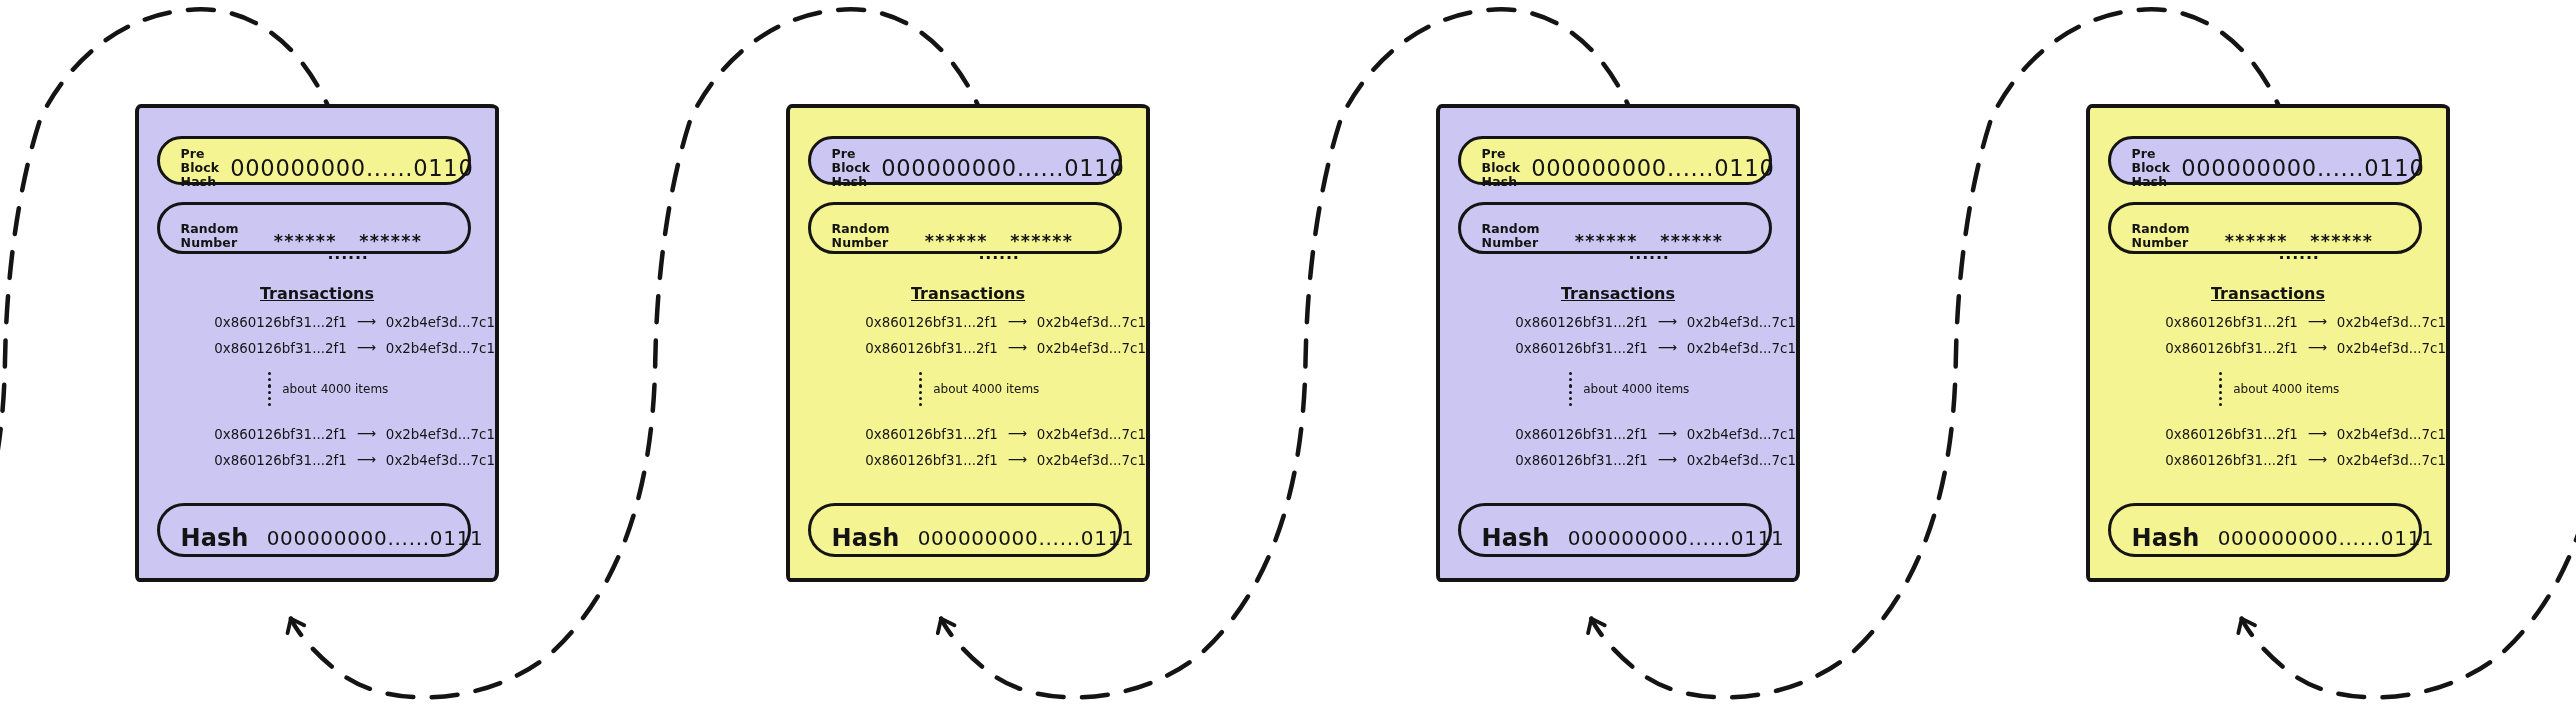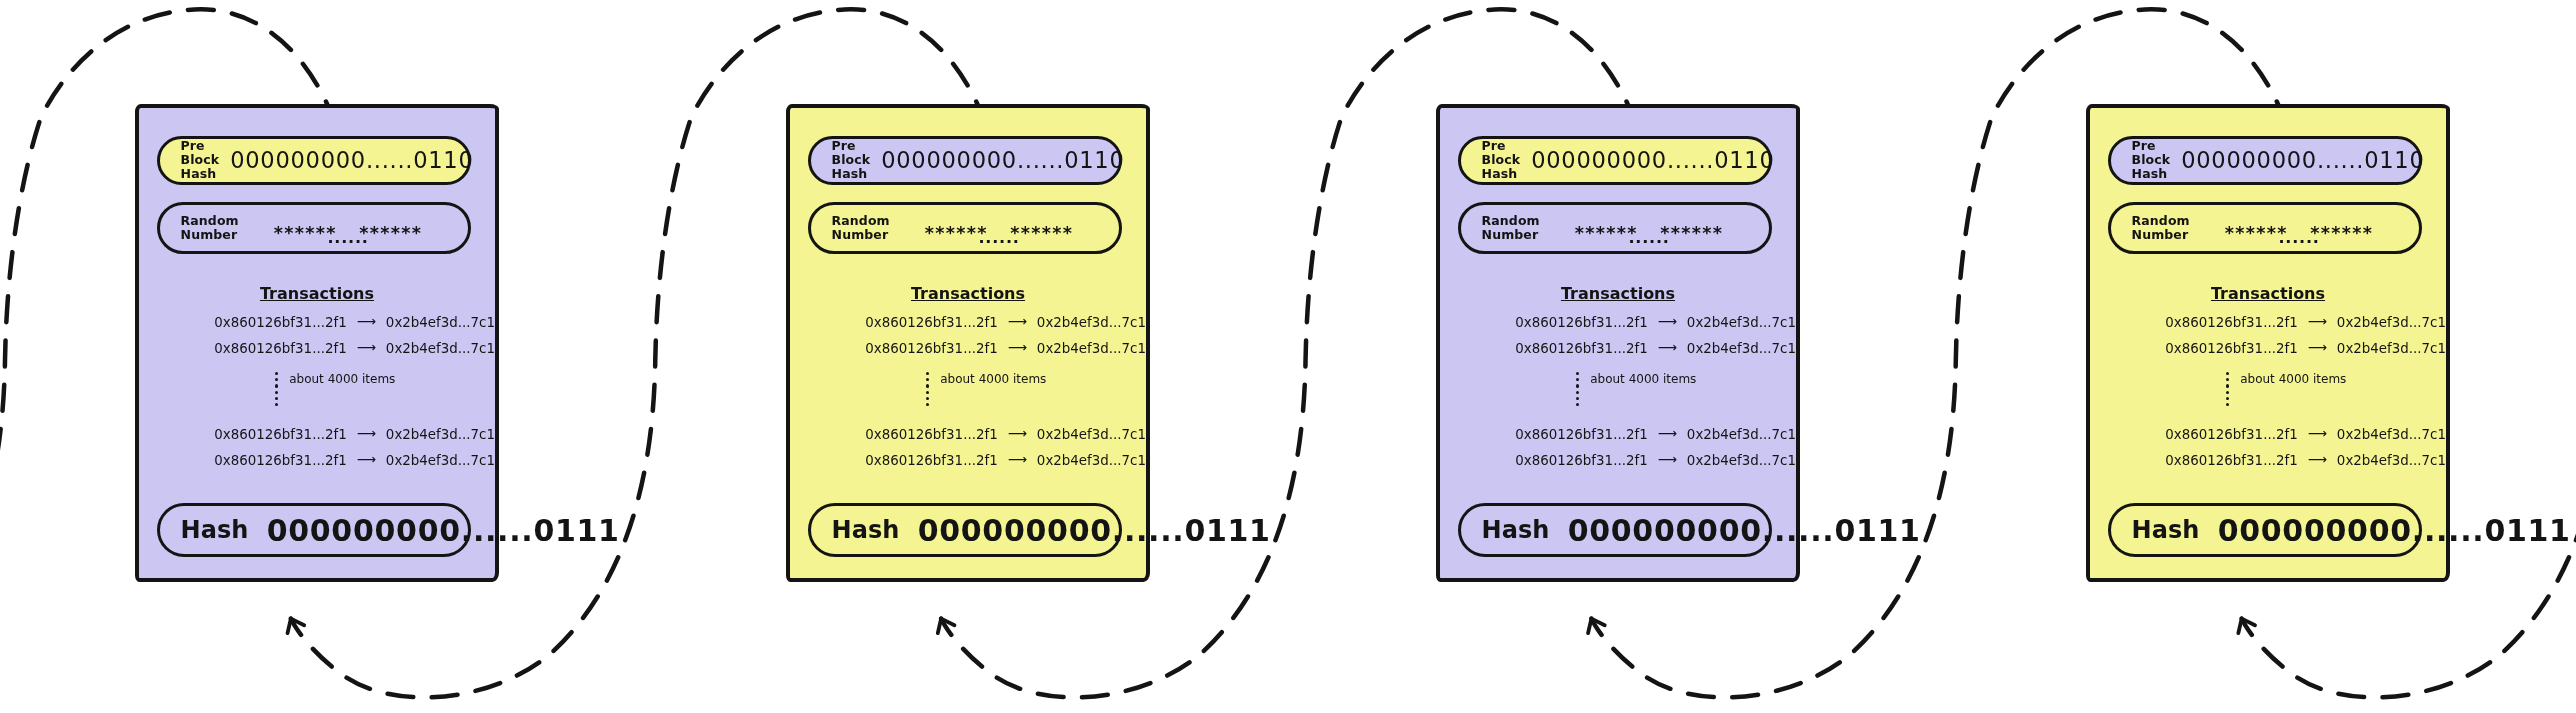--- a/index.html
+++ b/index.html
@@ -21,47 +21,47 @@
   
   .block{position:absolute;top:104px;width:364px;height:478px;z-index:1;
     border:4.2px solid var(--ink);
     border-radius:5.9px 9.2px 6.7px 4.2px / 7.5px 5px 9.2px 6.7px;}
   .theme-purple{background:var(--purple);}
   .theme-yellow{background:var(--yellow);}
   .theme-purple .pill-accent{background:var(--yellow);}
   .theme-yellow .pill-accent{background:var(--purple);}
 
   .pill{position:absolute;left:17.6px;width:314px;border:3.3px solid var(--ink);
-    border-radius:30px;display:flex;align-items:center;padding:0 0 0 21px;}
+    border-radius:30px;display:flex;align-items:center;padding:16px 0 0 21px;}
   .pill-pre{top:27.6px;height:49px;}
   .pill-random{top:94px;height:52px;background:transparent;}
   .pill-hash{top:395px;height:54px;background:transparent;}
 
   .pill-label{font-size:12.5px;line-height:13.8px;font-weight:600;letter-spacing:0.1px;}
   .pill-value{font-size:22.6px;font-weight:500;letter-spacing:0.7px;margin-left:11px;white-space:nowrap;}
 
   .rand-value{position:relative;display:flex;align-items:center;gap:22.6px;
     margin-left:35px;height:100%;}
   .stars{font-size:17.6px;font-weight:700;letter-spacing:1.3px;transform:translateY(5px);}
   .rand-dots{position:absolute;left:50%;top:22.6px;transform:translateX(-50%);
     font-size:16px;font-weight:700;letter-spacing:0.8px;}
 
   .hash-label{font-size:24px;font-weight:600;}
-  .hash-value{font-size:30px;font-weight:700;letter-spacing:0.7px;margin-left:18.4px;white-space:nowrap;}
+  .hash-value{font-size:20px;font-weight:400;letter-spacing:0.7px;margin-left:18.4px;white-space:nowrap;}
 
   .tx-title{position:absolute;top:176px;left:0;width:100%;text-align:center;
     font-size:16px;font-weight:600;text-decoration:underline;}
   .tx-row{position:absolute;left:0;width:100%;display:flex;justify-content:flex-end;
     align-items:center;gap:10px;font-size:13.4px;font-weight:500;line-height:18.4px;}
   .tx-row-0{top:206px;} .tx-row-1{top:232px;}
   .tx-row-2{top:318px;} .tx-row-3{top:344px;}
   .tx-arrow{font-size:13.4px;transform:translateY(-0.8px);}
 
-  .ellipsis-wrap{position:absolute;top:264px;left:136px;display:flex;
-    align-items:flex-start;gap:11px;}
+  .ellipsis-wrap{position:absolute;top:264px;left:129px;display:flex;
+    align-items:center;gap:11px;}
   .v-dots{display:flex;flex-direction:column;gap:3px;}
   .v-dots i{width:3.2px;height:3.2px;border-radius:50%;background:var(--ink);}
   .ellipsis-note{font-size:12px;font-weight:500;}
 </style>
 </head>
 <body>
 
 <div id="stage">
 
   <svg id="curve-layer" width="2576" height="714" viewBox="0 0 3082 854">

